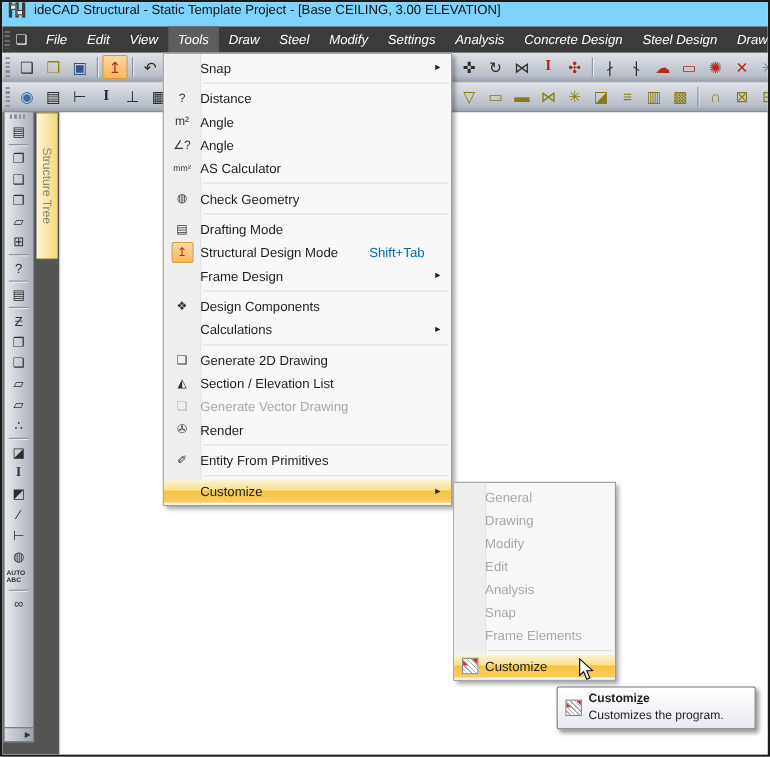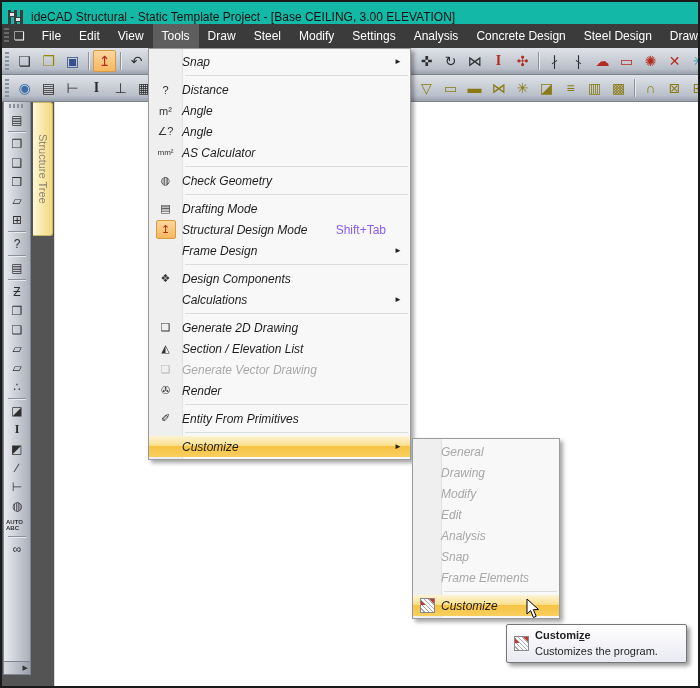--- a/index.html
+++ b/index.html
@@ -1,30 +1,30 @@
 <!DOCTYPE html>
 <html><head>
 <meta charset="utf-8">
 <style>
   html,body{margin:0;padding:0;background:#888;}
   .window{position:relative;width:700px;height:688px;background:#fff;border:2px solid #1a1a1a;box-sizing:border-box;
     font-family:"Liberation Sans","DejaVu Sans",sans-serif;overflow:hidden;}
   
-  .titlebar{position:absolute;left:0;top:0;right:0;height:22px;background:#14b8a6;display:flex;align-items:flex-end;gap:7px;padding:0 6px;}
+  .titlebar{position:absolute;left:0;top:0;right:0;height:22px;background:#7dd3fc;display:flex;align-items:flex-start;gap:7px;padding:0 6px;}
   .appicon{width:16px;height:14px;position:relative;flex:0 0 auto;}
   .appicon i{position:absolute;top:0;bottom:0;width:3px;background:#3c3c3c;}
   .appicon i:nth-child(1){left:0;}.appicon i:nth-child(2){left:6px;}.appicon i:nth-child(3){left:12px;}
   .appicon b{position:absolute;width:4px;height:3px;background:#e8e8e8;border:1px solid #3c3c3c;}
   .appicon b:nth-child(4){left:1px;top:2px;}.appicon b:nth-child(5){left:7px;top:7px;}
   .title-text{font-size:12px;color:#111;white-space:nowrap;overflow:hidden;}
   
   .menubar{position:absolute;left:0;top:22px;right:0;height:24px;background:#3b3b3b;display:flex;align-items:center;white-space:nowrap;overflow:hidden;}
   .mb-grip{width:5px;height:16px;margin:0 3px 0 2px;background:repeating-linear-gradient(#6a6a6a 0 2px,transparent 2px 4px);flex:0 0 auto;}
   .mb-doc{color:#f0f0f0;font-size:12px;margin:0 8px 0 2px;flex:0 0 auto;}
-  .mb-item{color:#fff;font-size:12px;padding:16px 9px;flex:0 0 auto;}
+  .mb-item{color:#fff;font-size:12px;padding:16px 9px;flex:0 0 auto;font-style:italic;}
   .mb-item.active{background:#5e5e5e;}
   
   .tbrow{position:absolute;left:0;right:0;height:26px;background:linear-gradient(#dfe2e7,#b9bfc9 80%,#9aa1ad);border-bottom:1px solid #7e8591;}
   .tbrow1{top:46px;}.tbrow2{top:73px;}
   .tb-group{position:absolute;top:0;height:26px;display:flex;align-items:center;gap:1px;}
   .tb-grip{width:4px;height:18px;margin:0 3px;background:repeating-linear-gradient(#8b919c 0 2px,transparent 2px 4px);}
   .tbtn{width:23px;height:22px;display:flex;align-items:center;justify-content:center;font-size:14px;color:#2e2e2e;}
   .tbsep{width:1px;height:18px;background:#8b919c;margin:0 3px;box-shadow:1px 0 0 #e8eaee;}
   .tbtn.sdm-on{background:linear-gradient(#fbd79e,#f6b85f);border:1px solid #d79a3c;border-radius:2px;box-sizing:border-box;}
   .c-red{color:#b32B20;} .c-blue{color:#3a6ea5;} .c-gold{color:#8a7a14;} .c-folder{color:#9a8700;} .c-save{color:#35508c;} .c-cyan{color:#2e8fb5;}
@@ -49,22 +49,22 @@
   
   .menupanel{position:absolute;background:#f8f8f8;border:1px solid #9b9b9b;box-shadow:3px 3px 4px rgba(0,0,0,.35);padding:2px 0;box-sizing:border-box;z-index:10;}
   .panel-main{left:146px;top:46px;width:263px;}
   .panel-sub{left:410px;top:436px;width:148px;z-index:11;}
   .gutter-line{position:absolute;top:0;bottom:0;width:1px;background:#e2e2e2;}
   .panel-main .gutter-bg{position:absolute;left:0;top:0;bottom:0;width:33px;background:#efefef;}
   .panel-sub  .gutter-bg{position:absolute;left:0;top:0;bottom:0;width:28px;background:#efefef;}
   .mi{position:relative;height:21px;display:flex;align-items:center;font-size:12px;color:#1e1e1e;}
   .mi-ic{width:33px;flex:0 0 auto;display:flex;align-items:center;justify-content:center;font-size:11px;color:#333;}
   .panel-sub .mi-ic{width:28px;}
-  .mi-label{flex:1;white-space:nowrap;font-style:italic;}
-  .mi-short{font-size:12px;color:#8b5cf6;margin-right:24px;}
+  .mi-label{flex:1;white-space:nowrap;}
+  .mi-short{font-size:12px;color:#0369a1;margin-right:24px;}
   .mi-arrow{width:16px;font-size:8px;color:#222;text-align:left;flex:0 0 auto;}
   .mi.disabled .mi-label{color:#a8a8a8;}
   .mi.hl{background:linear-gradient(#fdf4d8 0%,#fbe08c 45%,#f6c344 50%,#f8cf5f 100%);}
   .msep{height:1px;background:#dcdcdc;margin:3px 2px 3px 36px;}
   .panel-sub .msep{margin-left:31px;}
   .mi-ic .sdm-box{width:18px;height:17px;display:flex;align-items:center;justify-content:center;
       background:linear-gradient(#fbd79e,#f6b85f);border:1px solid #d79a3c;border-radius:2px;color:#b3281e;font-size:11px;}
   .icon-customize{width:15px;height:15px;box-sizing:border-box;border:1px solid #888;
       background:
         linear-gradient(45deg,#c33 0 3px,transparent 3px) 0 0/6px 6px no-repeat,

